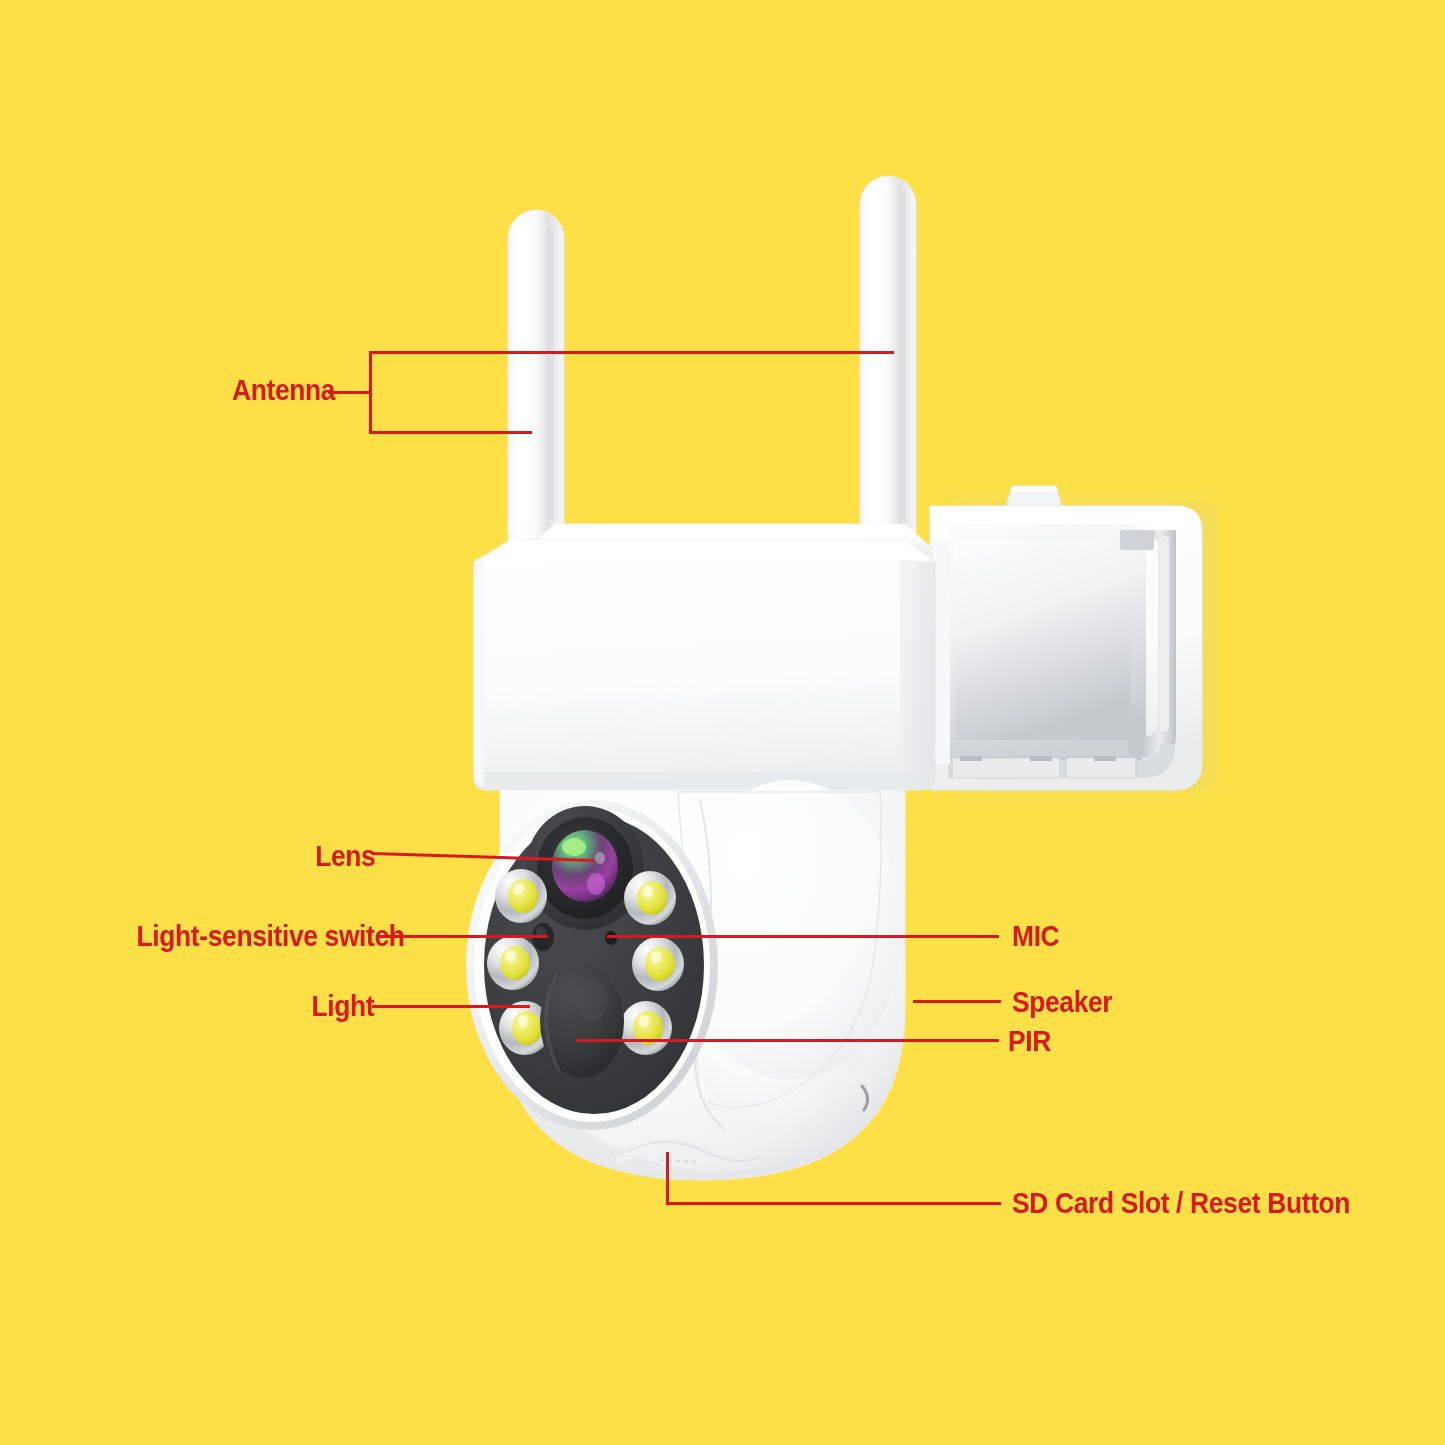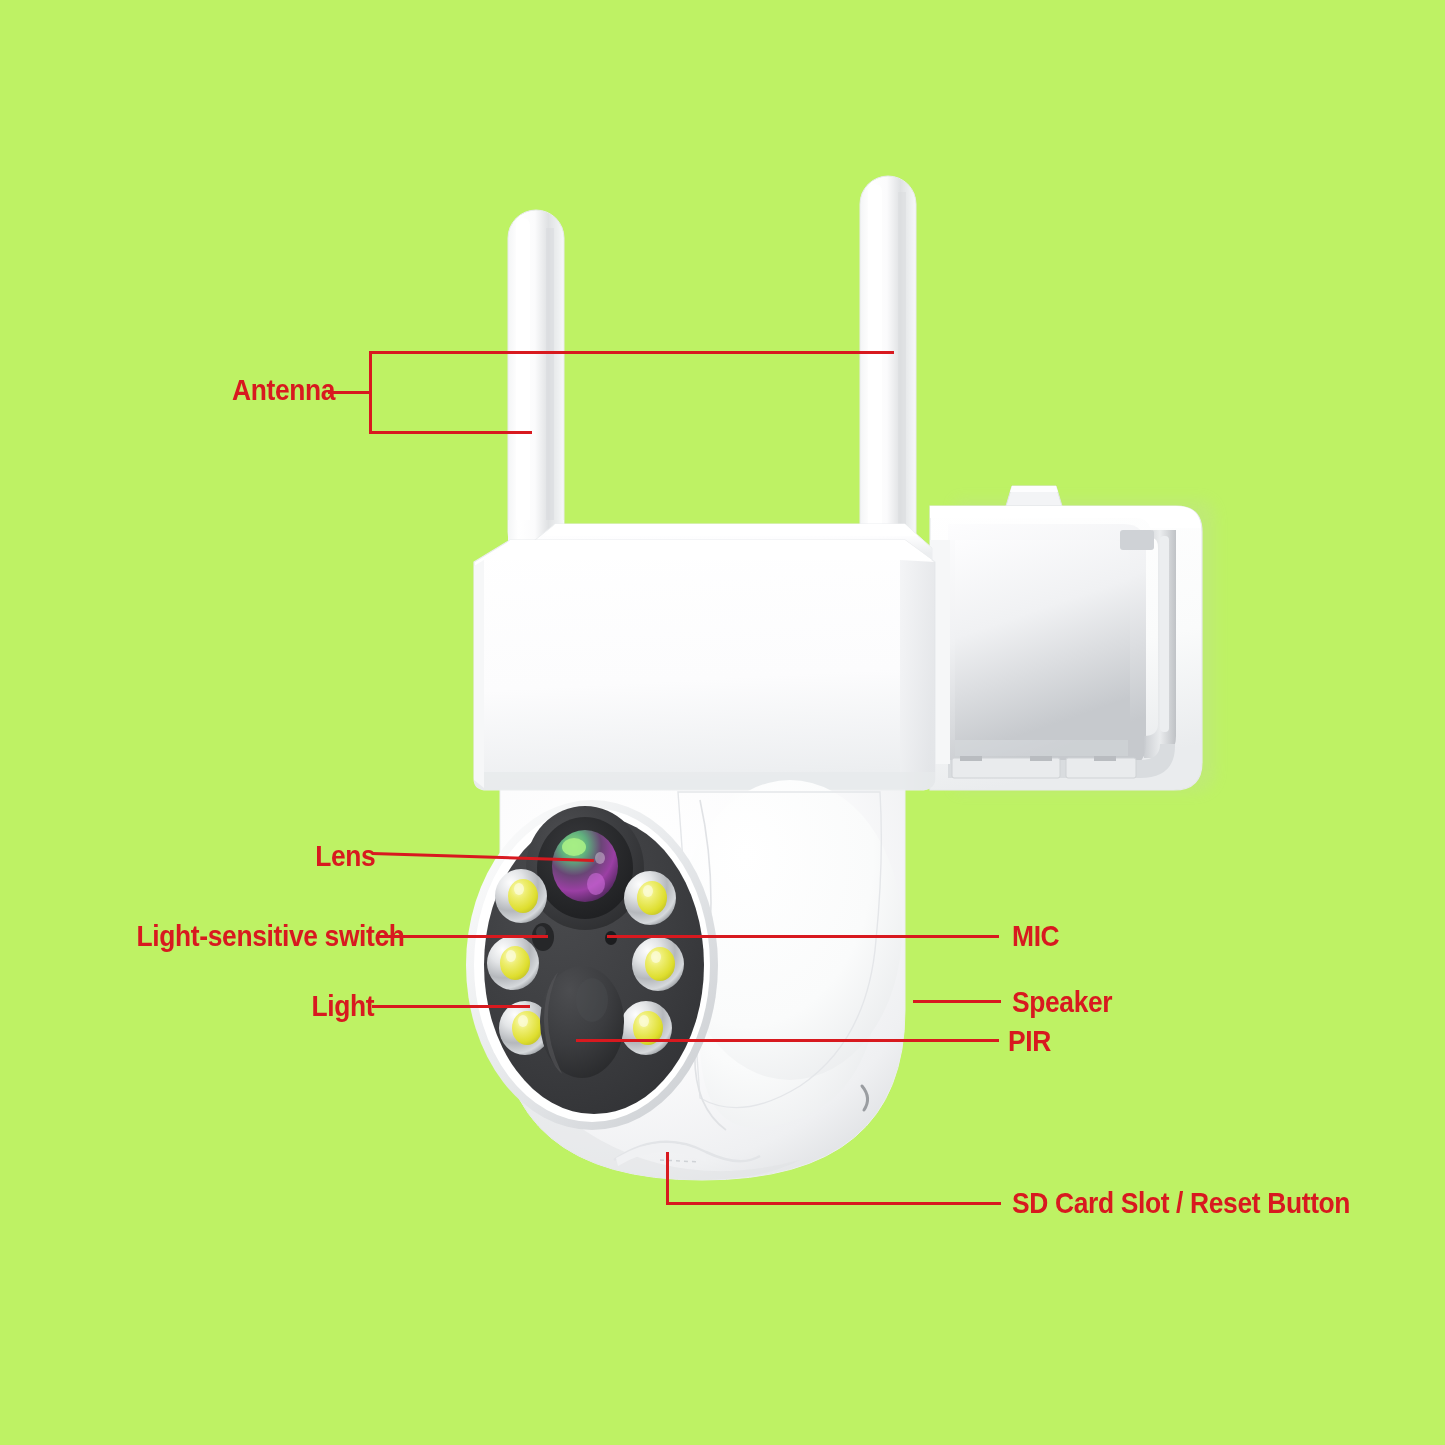--- a/index.html
+++ b/index.html
@@ -1,21 +1,21 @@
 <!DOCTYPE html>
 <html><head>
 <meta charset="utf-8">
 <title>Security Camera Parts Diagram</title>
 <style>
   html,body{margin:0;padding:0;background:#ffffff;}
   body{
     font-family:"Liberation Sans", sans-serif;
     width:1445px;height:1445px;overflow:hidden;
   }
-  #stage{position:relative;width:1445px;height:1445px;background:#bef264;}
+  #stage{position:relative;width:1445px;height:1445px;background:#fde047;}
 
   
   .label{
     position:absolute;
     color:#d8191f;
     font-family:"Liberation Sans", sans-serif;
     font-weight:700;
     font-size:30px;
     letter-spacing:-0.4px;
     white-space:nowrap;

